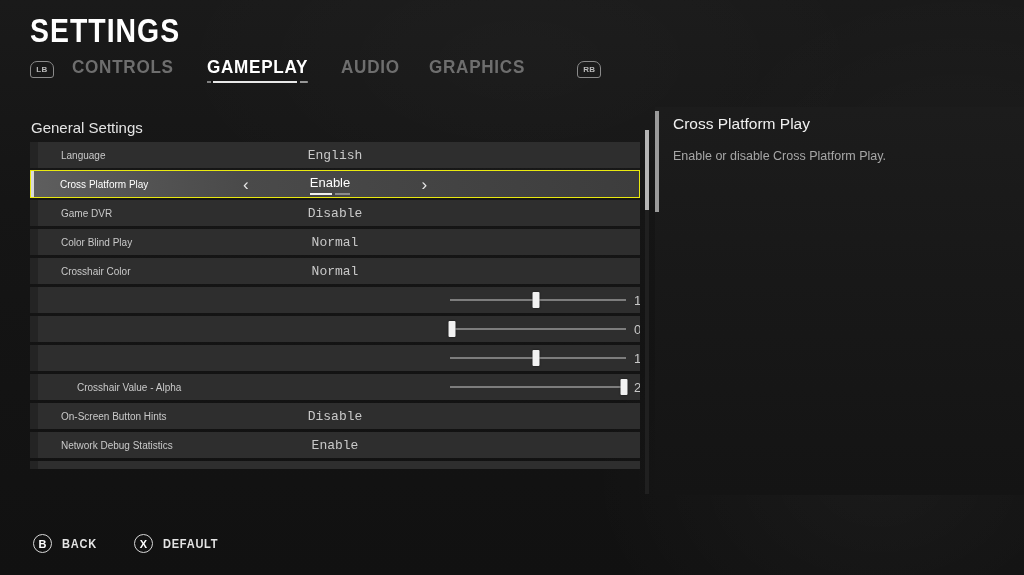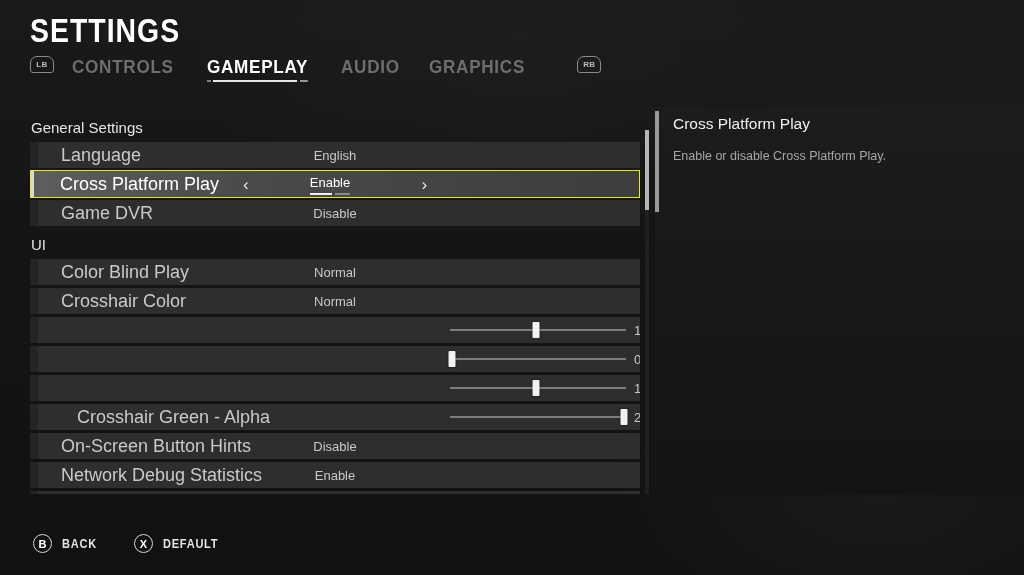--- a/index.html
+++ b/index.html
@@ -30,20 +30,21 @@
     font-weight: bold;
     letter-spacing: 1.2px;
     color: #ffffff;
     transform: scaleX(0.86);
     transform-origin: left center;
   }
   .tabbar {
     position: absolute;
     left: 30px; top: 56px;
     display: flex;
+    align-items: center;
     height: 26px;
   }
   .bumper {
     width: 24px; height: 17px;
     border: 1.5px solid #8a8a8a;
     border-radius: 7px 7px 3px 3px;
     display: flex; align-items: center; justify-content: center;
     color: #b9b9b9;
     font-size: 8px;
     font-weight: bold;
@@ -97,32 +98,33 @@
     position: relative;
     height: 26px;
     margin-bottom: 3px;
     display: flex;
     align-items: center;
     background: linear-gradient(90deg, #242424 0px, #242424 8px, #2e2e2e 8px, #2e2e2e 100%);
     box-sizing: border-box;
   }
   .row .lbl {
     padding-left: 31px;
-    font-size: 18px;
+    font-size: 10px;
     color: #c9c9c9;
     white-space: nowrap;
   }
   .row.indent .lbl { padding-left: 47px; }
   .row .val {
     position: absolute;
     left: 0; right: 0;
     text-align: center;
     font-size: 13px;
     color: #c9c9c9;
     pointer-events: none;
+    font-family: Liberation Mono, monospace;
   }
 
   
   .row.selected {
     background: linear-gradient(90deg, #d8d8d8 0px, #d8d8d8 3px, #5e5e5e 3px, #4a4a4a 35%, #3d3d3d 100%);
     border: 1.6px solid #e9e90f;
     height: 28px;
     margin-top: -1px;
     margin-bottom: 2px;
   }
@@ -305,21 +307,20 @@
         </span>
         <span class="arrow right">›</span>
       </span>
     </div>
 
     <div class="row">
       <span class="lbl">Game DVR</span>
       <span class="val">Disable</span>
     </div>
 
-    <div class="group-head">UI</div>
 
     <div class="row">
       <span class="lbl">Color Blind Play</span>
       <span class="val">Normal</span>
     </div>
 
     <div class="row">
       <span class="lbl">Crosshair Color</span>
       <span class="val">Normal</span>
     </div>
@@ -342,21 +343,21 @@
 
     <div class="row indent">
       <span class="slider">
         <span class="track"></span>
         <span class="knob" style="left: 49%;"></span>
       </span>
       <span class="num">125</span>
     </div>
 
     <div class="row indent">
-      <span class="lbl">Crosshair Green - Alpha</span>
+      <span class="lbl">Crosshair Value - Alpha</span>
       <span class="slider">
         <span class="track"></span>
         <span class="knob" style="left: 99%;"></span>
       </span>
       <span class="num">255</span>
     </div>
 
     <div class="row">
       <span class="lbl">On-Screen Button Hints</span>
       <span class="val">Disable</span>

